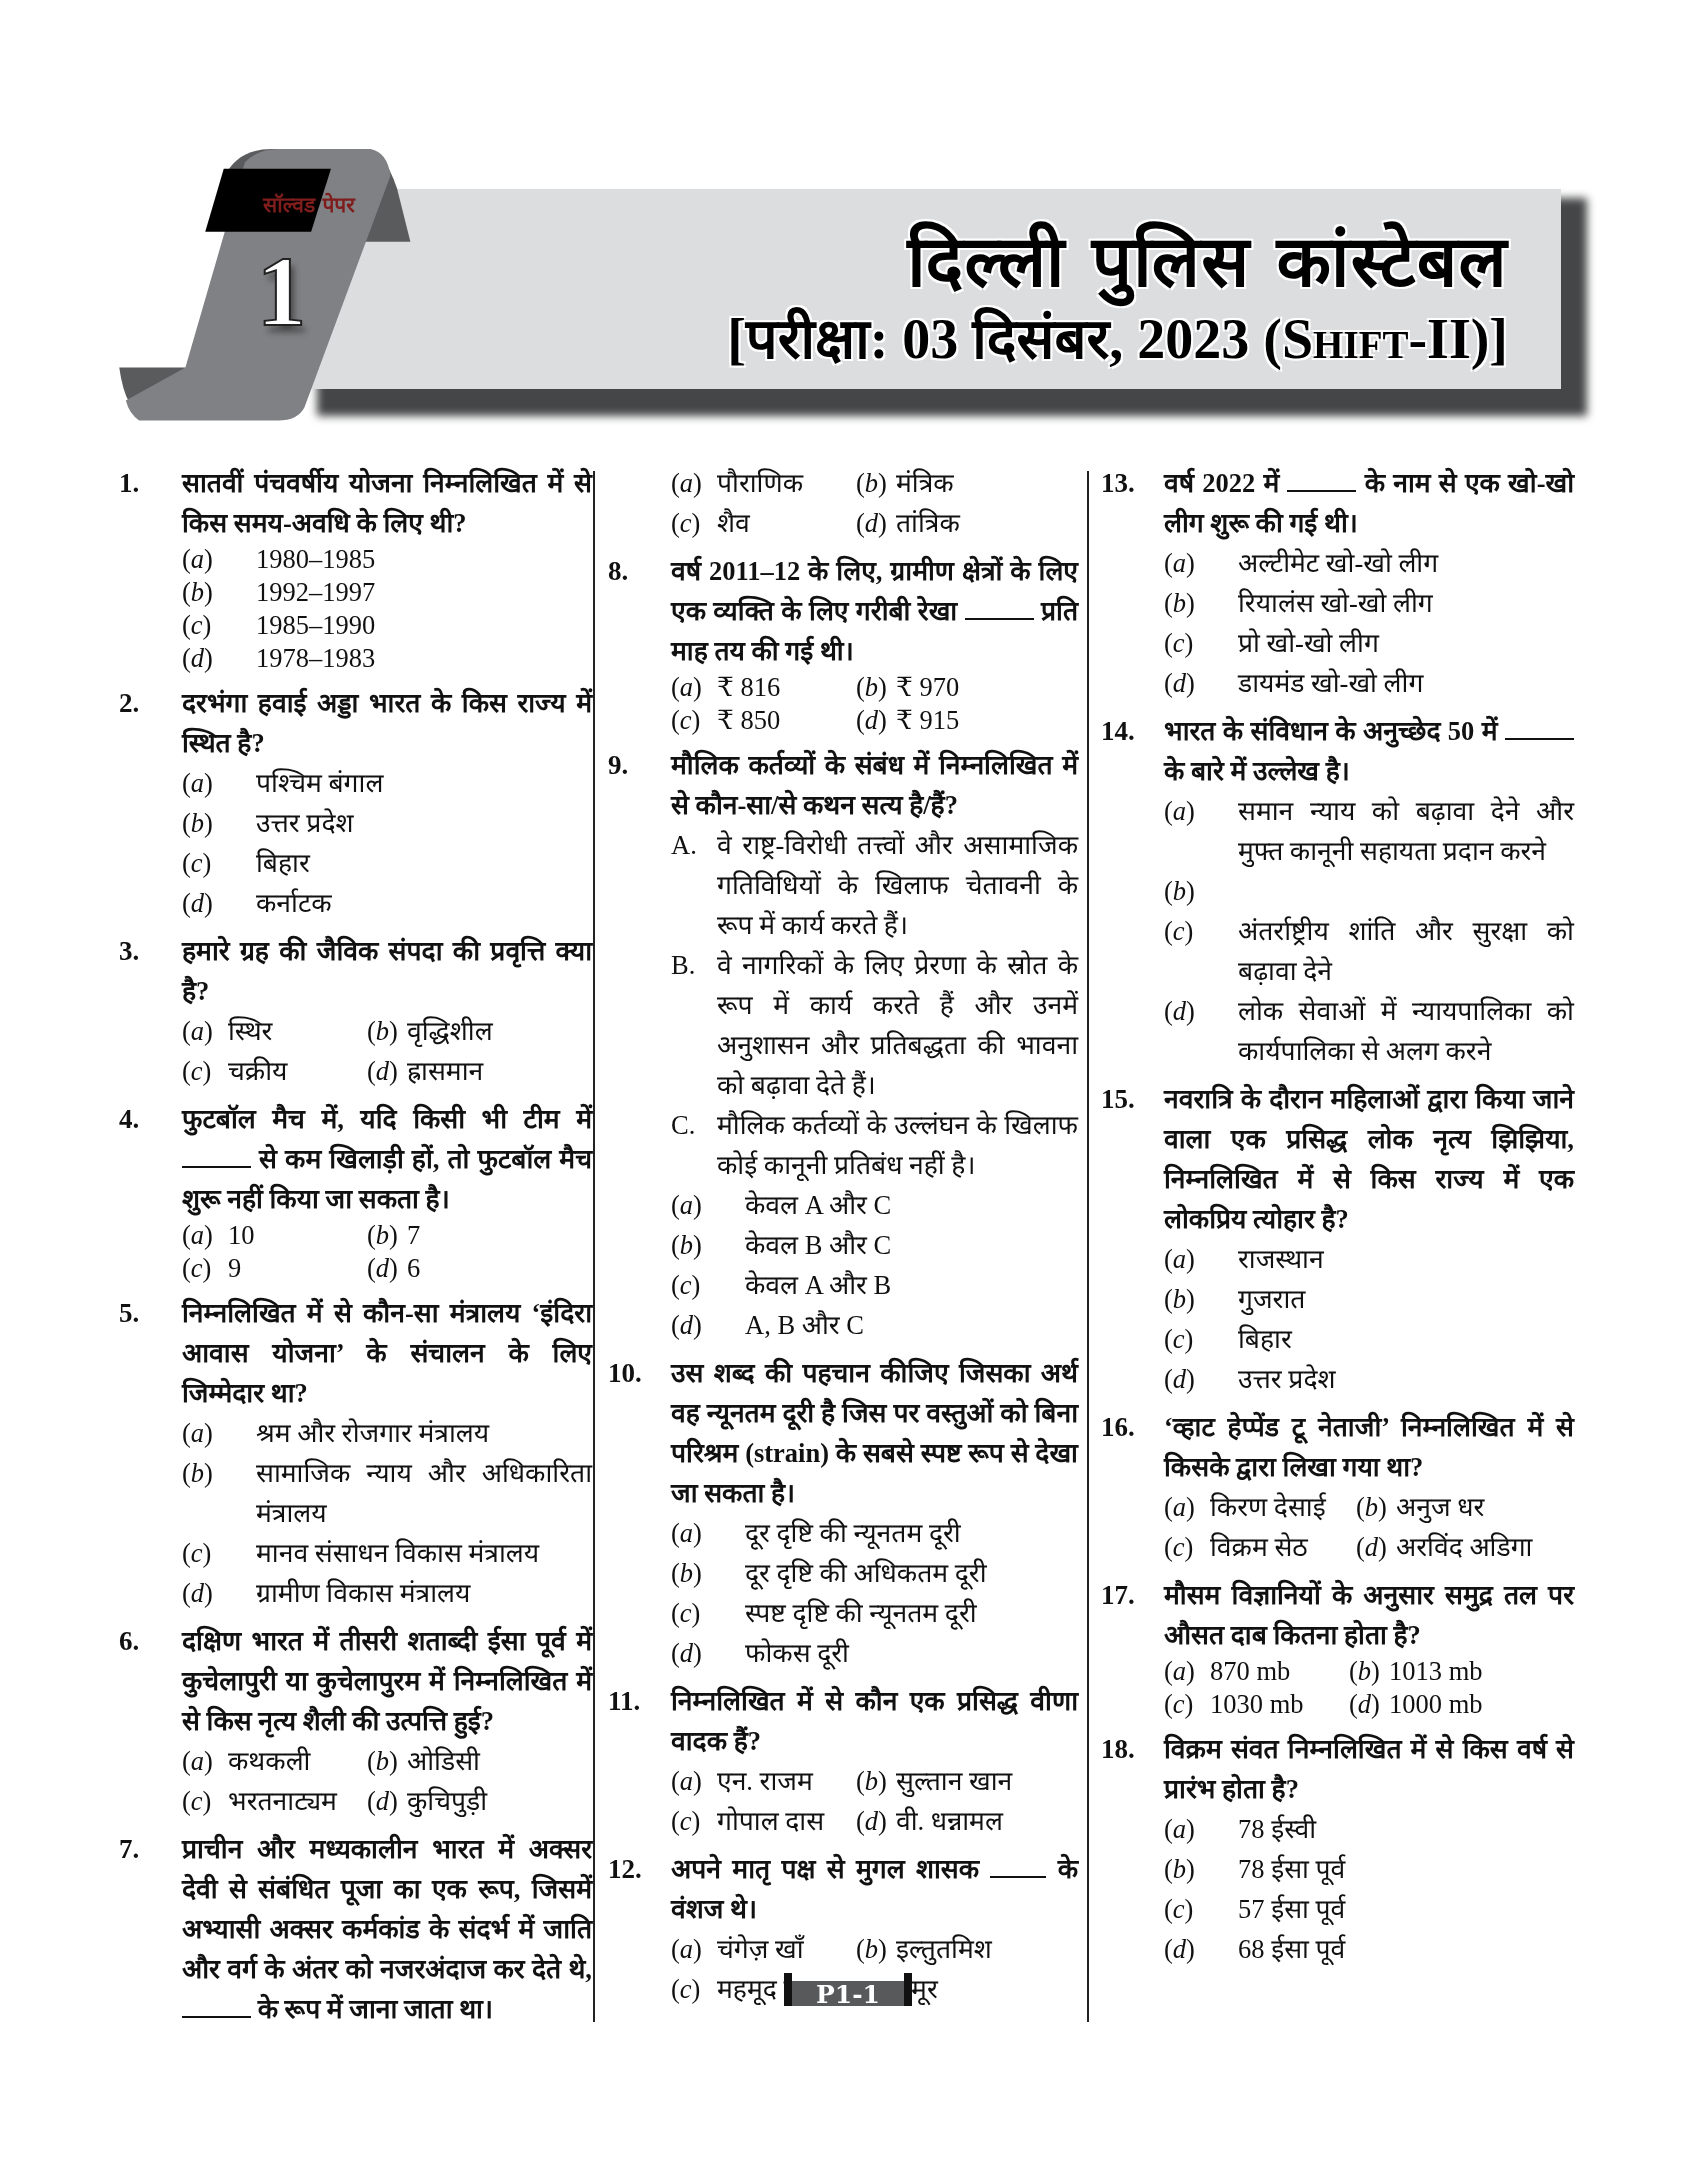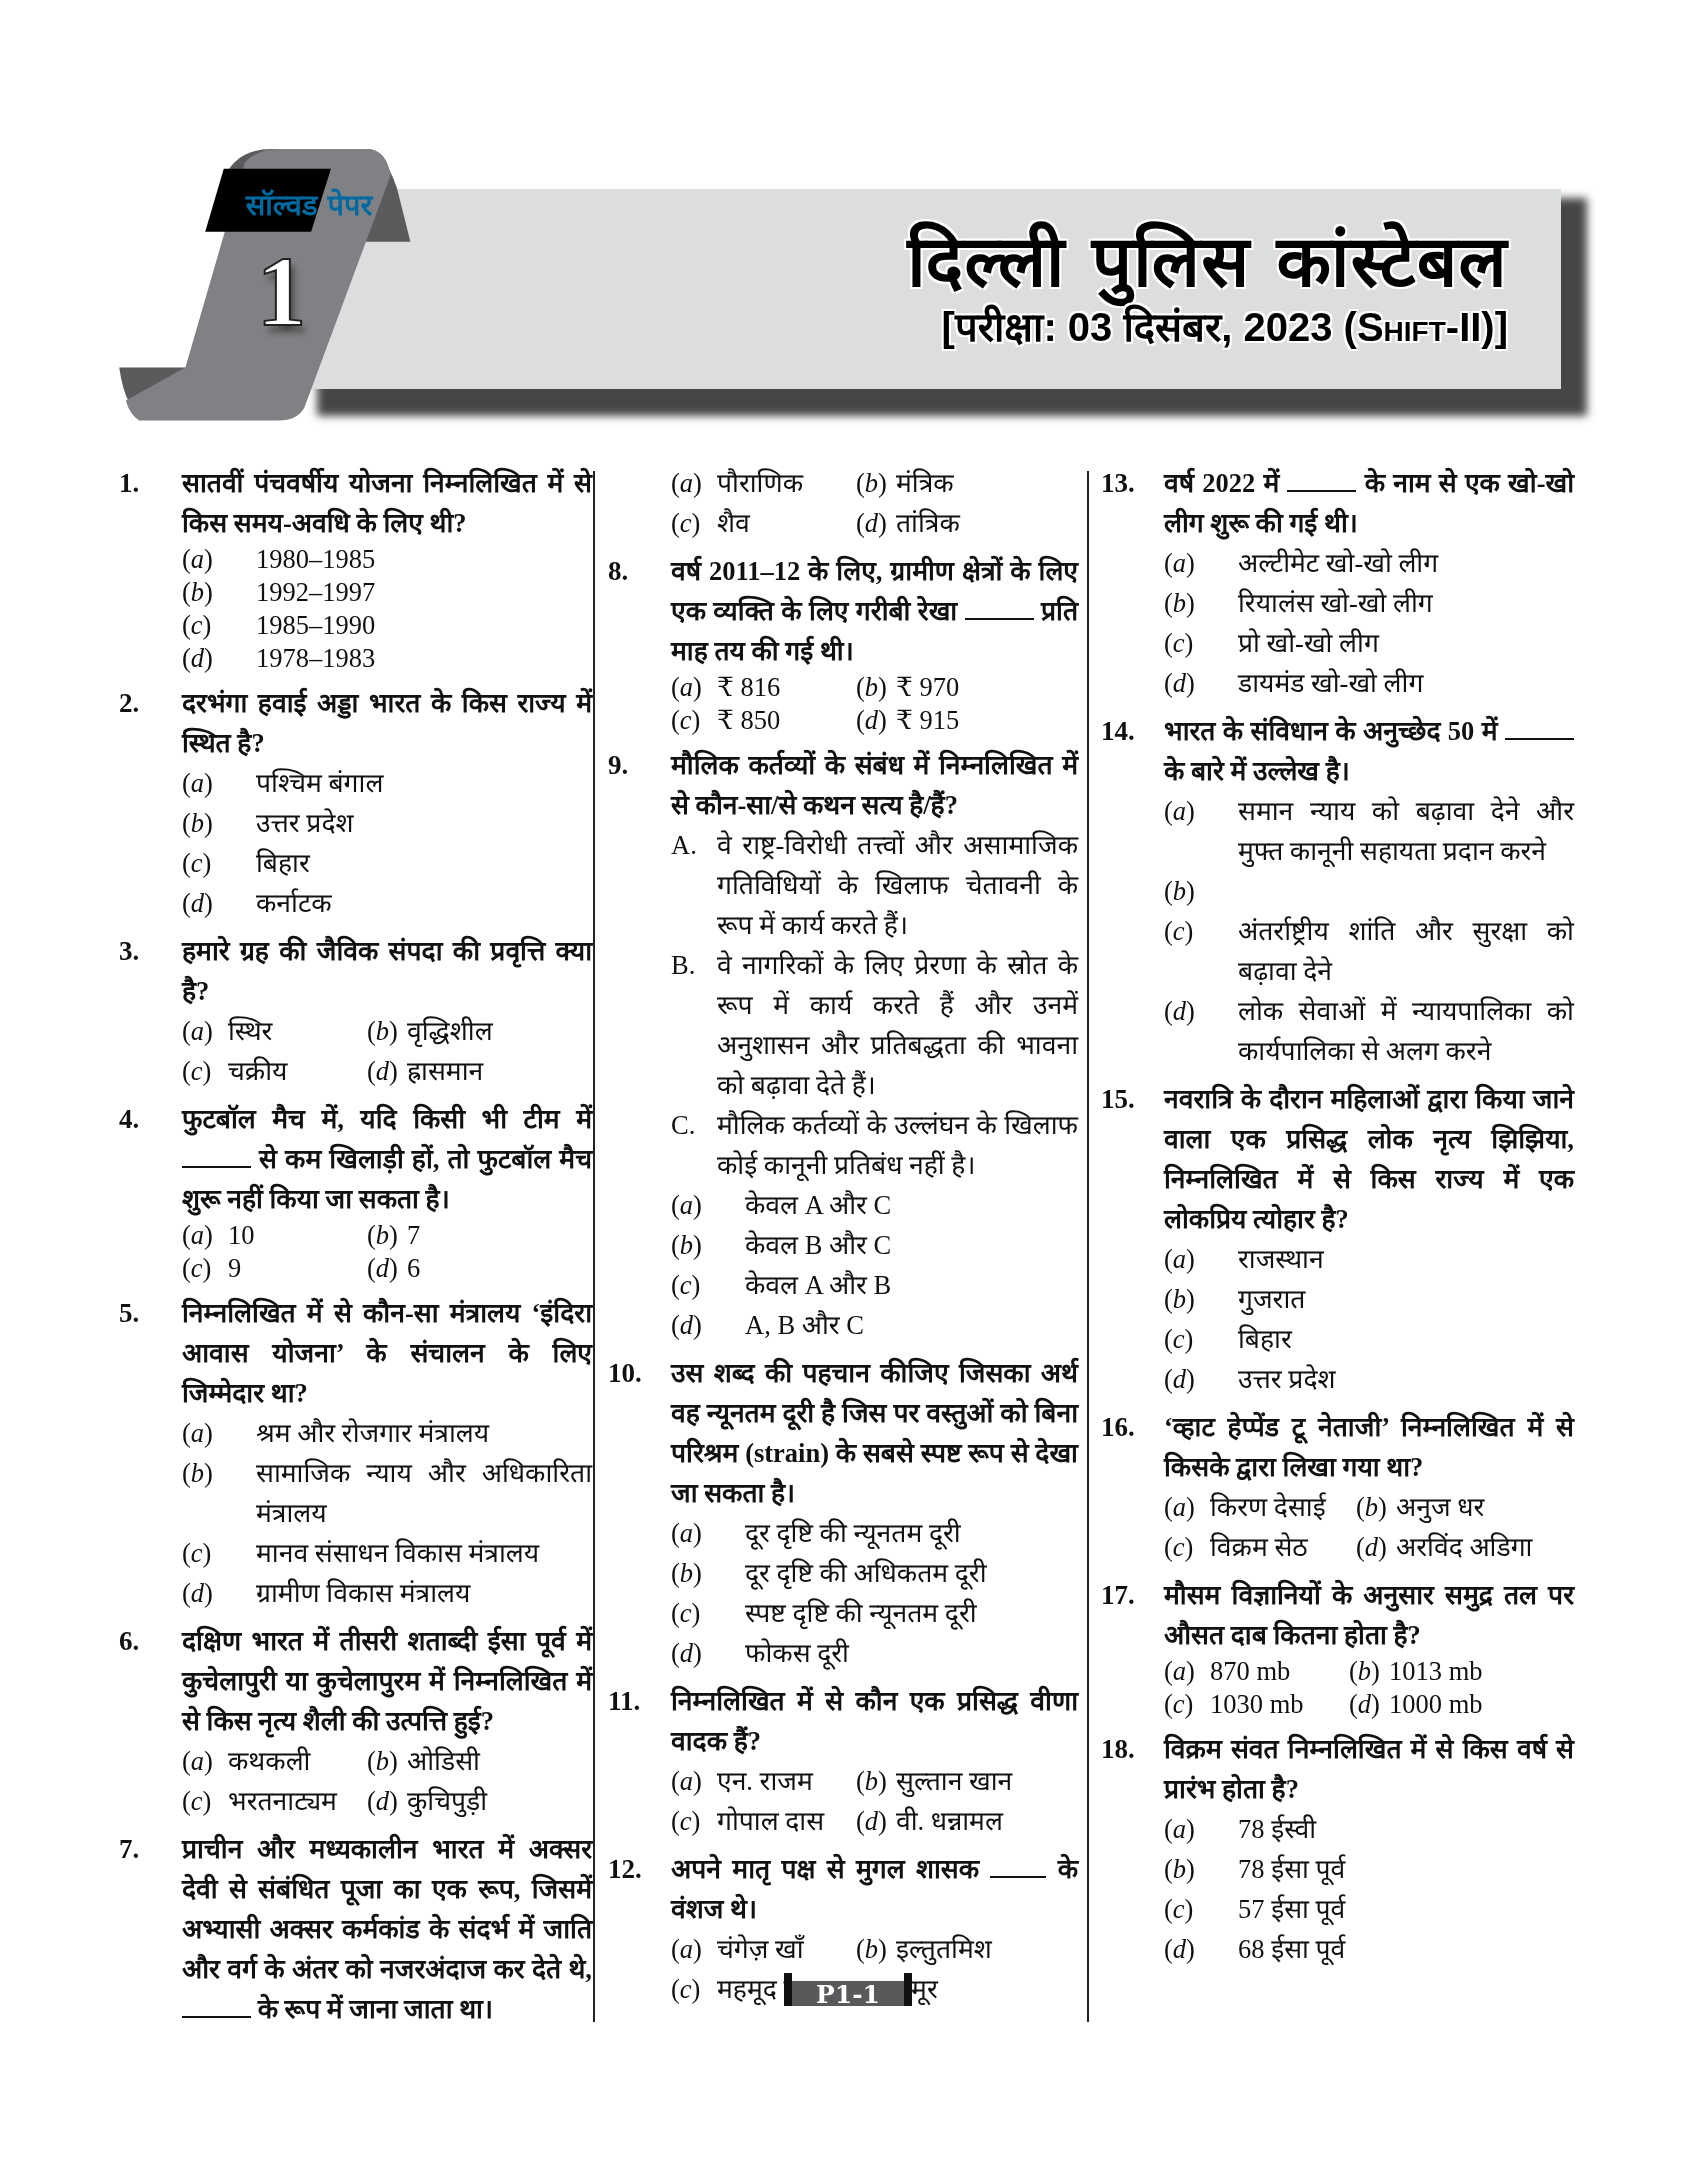--- a/index.html
+++ b/index.html
@@ -15,37 +15,37 @@
   }
   .banner-bg {
     position: absolute; left: 291px; top: 189px; width: 1270px; height: 200px;
     background: #dcdddf;
   }
   .ribbon { position: absolute; left: 106px; top: 149px; width: 397px; height: 278px; }
   .ribbon svg { width: 100%; height: 100%; }
   .solved-label {
     position: absolute; left: 233px; top: 173px; width: 152px; height: 61px;
     display: flex; align-items: center; justify-content: center;
-    color: #0369a1; font-family: "DejaVu Sans", sans-serif; font-weight: bold; font-size: 29px;
+    color: #7f1d1d; font-family: "DejaVu Sans", sans-serif; font-weight: bold; font-size: 21px;
   }
   .paper-num {
     position: absolute; left: 235px; top: 238px; width: 93px; height: 106px;
     display: flex; align-items: center; justify-content: center;
     color: #fff; font-family: "Liberation Serif", serif; font-weight: bold; font-size: 99px;
     -webkit-text-stroke: 2px #222; text-shadow: 4px 6.6px 6.6px rgba(0,0,0,0.45);
   }
   .title-main {
     position: absolute; right: 179px; top: 210px;
     font-family: "DejaVu Sans", sans-serif; font-weight: bold; font-size: 71px;
     color: #000; letter-spacing: 1.3px;
     text-shadow: 2px 2px 0 #fff, -2px -2px 0 #fff, 2px -2px 0 #fff, -2px 2px 0 #fff;
   }
   .title-sub {
     position: absolute; right: 179px; top: 298px;
-    font-family: Liberation Sans, sans-serif; font-weight: bold; font-size: 40px;
+    font-family: Liberation Serif, serif; font-weight: bold; font-size: 56px;
     color: #000;
     text-shadow: 2px 2px 0 #fff, -2px -2px 0 #fff, 2px -2px 0 #fff, -2px 2px 0 #fff;
   }
   .title-sub .sc { font-variant: small-caps; }
 
   
   .col { position: absolute; top: 463px; font-size: 26.5px; line-height: 40px; }
   .col1 { left: 119px; width: 473px; }
   .col2 { left: 608px; width: 470px; }
   .col3 { left: 1101px; width: 473px; }

